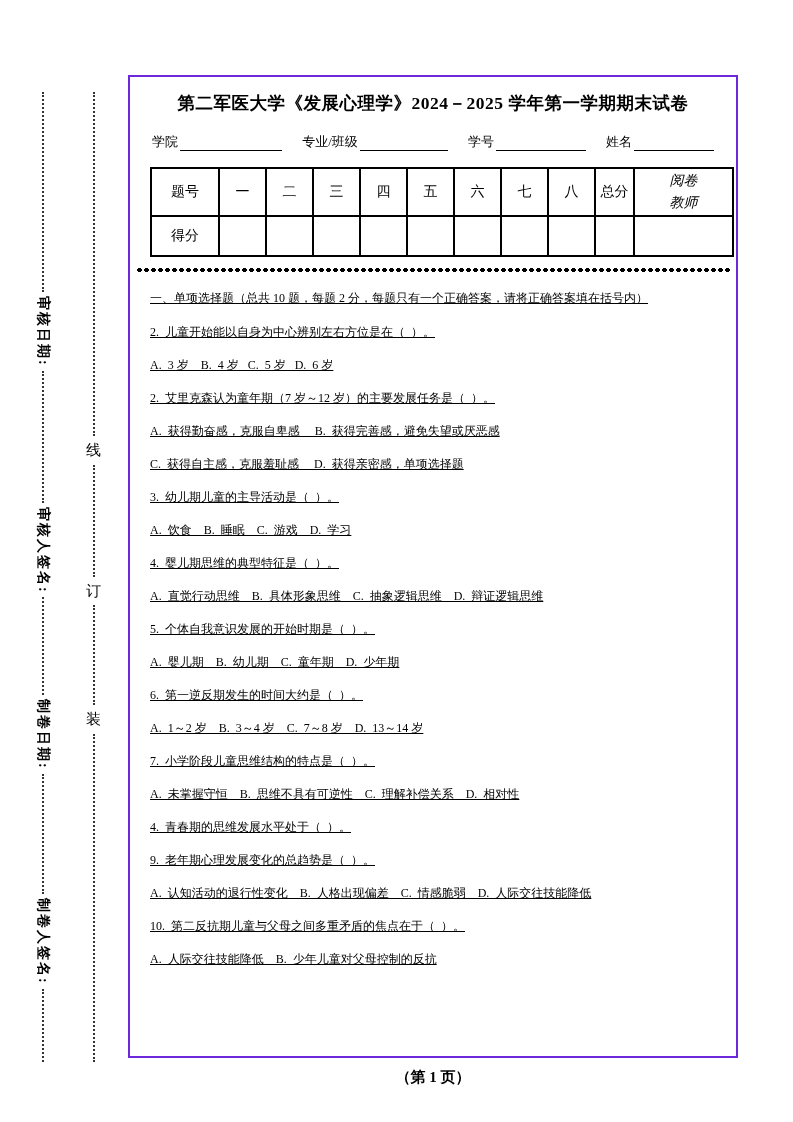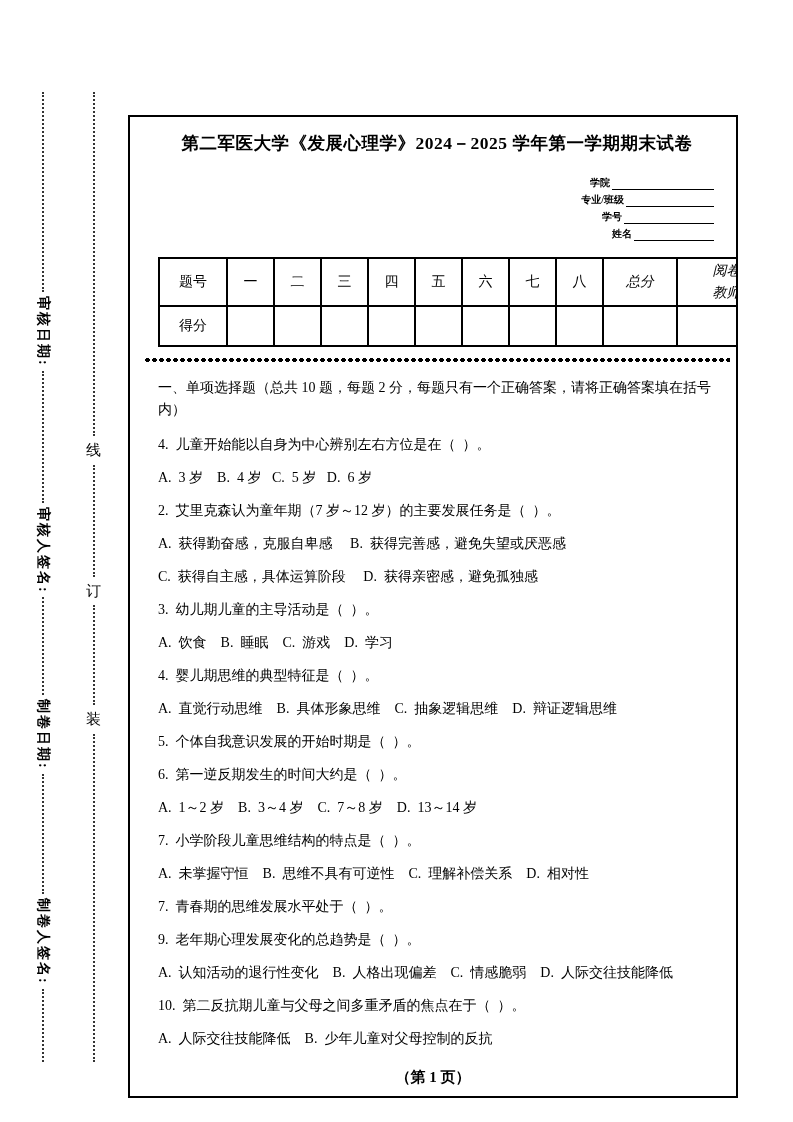--- a/index.html
+++ b/index.html
@@ -23,65 +23,63 @@
     writing-mode:vertical-rl; text-orientation:sideways;
     font-weight:700; font-size:14px; letter-spacing:2px;
     padding:4px 0; white-space:nowrap;
   }
   .bind-char { font-size:15px; padding:6px 0; line-height:1.1; }
 
   
   .paper {
     position:absolute; left:128px; top:75px;
     width:610px; height:983px;
-    border:2px solid #000000;
-    padding:12px 20px 0 28px;
+    border:2px solid #6d28d9;
+    padding:12px 20px 0 20px;
     overflow:hidden;
-    margin-top:40px;
   }
   .title {
     text-align:center; font-weight:700; font-size:17.5px;
     letter-spacing:0.5px; margin-top:2px;
   }
   .info-line {
-    margin-top:18px; font-size:10px; font-weight:700;
+    margin-top:18px; font-size:13px; font-weight:400;
     display:flex; justify-content:space-between; align-items:flex-end;
     padding:0 2px;
-    flex-direction:column;
   }
   .info-field { display:flex; align-items:flex-end; }
   .blank {
     display:inline-block; border-bottom:1.6px solid #000;
     height:17px; margin-left:2px;
   }
   .w1 { width:102px; } .w2 { width:88px; } .w3 { width:90px; } .w4 { width:80px; }
 
   table.score {
     border-collapse:collapse; table-layout:fixed;
     width:572px; margin:16px auto 0 auto;
   }
   table.score td {
     border:2px solid #000; text-align:center;
     font-size:14px; padding:0 2px;
   }
   .r1 td { height:48px; }
   .r2 td { height:40px; }
   .c-num { width:68px; }
   .c-q { width:47px; }
-  .c-total { width:74px;font-style:italic; }
+  .c-total { width:39px; }
   .c-grader { width:99px;font-style:italic; }
   .c-grader .wrap2 { display:inline-block; width:2.4em; line-height:1.55; text-align:center; }
 
   .dotted-sep {
     margin:10px -14px 0 -14px; height:6px;
     background-image:radial-gradient(circle closest-side, #000 78%, transparent 80%);
     background-size:7px 6px; background-repeat:repeat-x; background-position:0 center;
   }
 
-  .body-text { margin-top:14px; font-size:14px; }
+  .body-text { margin-top:14px; font-size:12px;text-decoration:underline; }
   .line {
     line-height:21px; margin-bottom:12px;
     white-space:pre-wrap; word-break:break-all;
   }
   .section-heading { line-height:22px; margin-bottom:13px; }
 
   .page-footer {
     position:absolute; left:128px; top:1068px; width:610px;
     text-align:center; font-weight:700; font-size:15px;
   }
@@ -164,49 +162,50 @@
     </tr>
   </tbody>
     </table>
 
   <div class="dotted-sep"></div>
 
   <div class="body-text">
     <p class="line section-heading">一、单项选择题（总共 10 题，每题 2 分，每题只有一个正确答案，请将正确答案填在括号内）</p>
 
     <div>
-      <p class="line">4.  儿童开始能以自身为中心辨别左右方位是在（  ）。</p>
+      <p class="line">2.  儿童开始能以自身为中心辨别左右方位是在（  ）。</p>
       <p class="line">A.  3 岁    B.  4 岁   C.  5 岁   D.  6 岁</p>
     </div>
     <div>
       <p class="line">2.  艾里克森认为童年期（7 岁～12 岁）的主要发展任务是（  ）。</p>
       <p class="line">A.  获得勤奋感，克服自卑感     B.  获得完善感，避免失望或厌恶感</p>
-      <p class="line">C.  获得自主感，具体运算阶段     D.  获得亲密感，避免孤独感</p>
+      <p class="line">C.  获得自主感，克服羞耻感     D.  获得亲密感，单项选择题</p>
     </div>
     <div>
       <p class="line">3.  幼儿期儿童的主导活动是（  ）。</p>
       <p class="line">A.  饮食    B.  睡眠    C.  游戏    D.  学习</p>
     </div>
     <div>
       <p class="line">4.  婴儿期思维的典型特征是（  ）。</p>
       <p class="line">A.  直觉行动思维    B.  具体形象思维    C.  抽象逻辑思维    D.  辩证逻辑思维</p>
     </div>
     <div>
       <p class="line">5.  个体自我意识发展的开始时期是（  ）。</p>
+      <p class="line">A.  婴儿期    B.  幼儿期    C.  童年期    D.  少年期</p>
     </div>
     <div>
       <p class="line">6.  第一逆反期发生的时间大约是（  ）。</p>
       <p class="line">A.  1～2 岁    B.  3～4 岁    C.  7～8 岁    D.  13～14 岁</p>
     </div>
     <div>
       <p class="line">7.  小学阶段儿童思维结构的特点是（  ）。</p>
       <p class="line">A.  未掌握守恒    B.  思维不具有可逆性    C.  理解补偿关系    D.  相对性</p>
     </div>
     <div>
-      <p class="line">7.  青春期的思维发展水平处于（  ）。</p>
+      <p class="line">4.  青春期的思维发展水平处于（  ）。</p>
     </div>
     <div>
       <p class="line">9.  老年期心理发展变化的总趋势是（  ）。</p>
       <p class="line">A.  认知活动的退行性变化    B.  人格出现偏差    C.  情感脆弱    D.  人际交往技能降低</p>
     </div>
     <div>
       <p class="line">10.  第二反抗期儿童与父母之间多重矛盾的焦点在于（  ）。</p>
       <p class="line">A.  人际交往技能降低    B.  少年儿童对父母控制的反抗</p>
     </div>
   </div>

